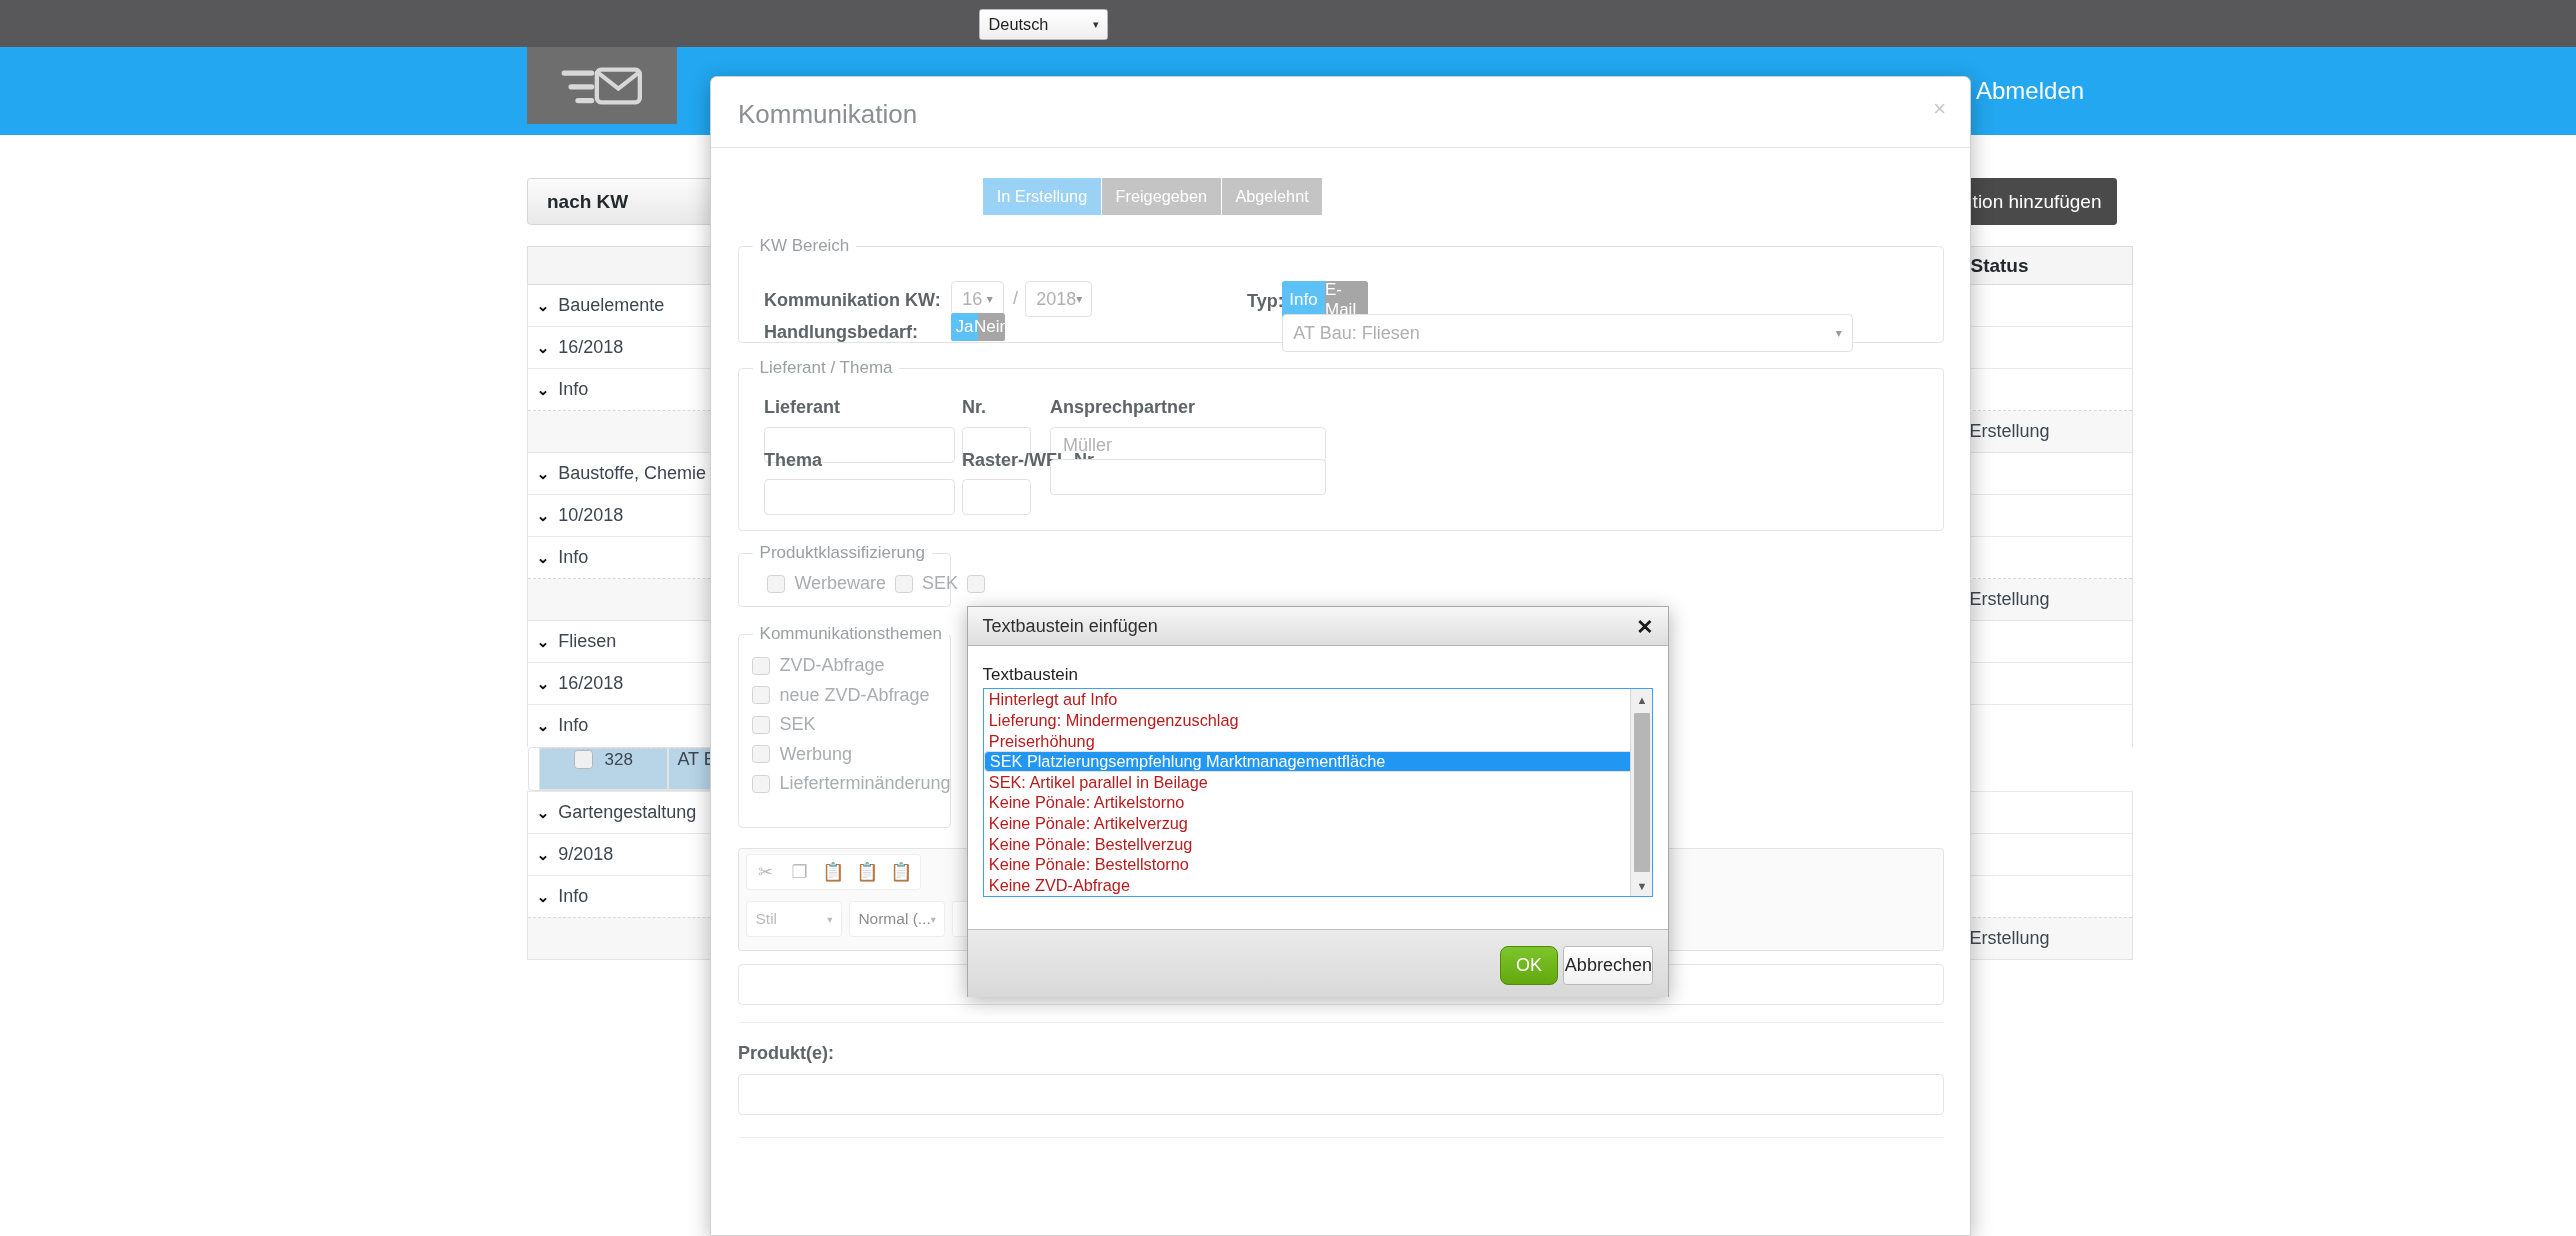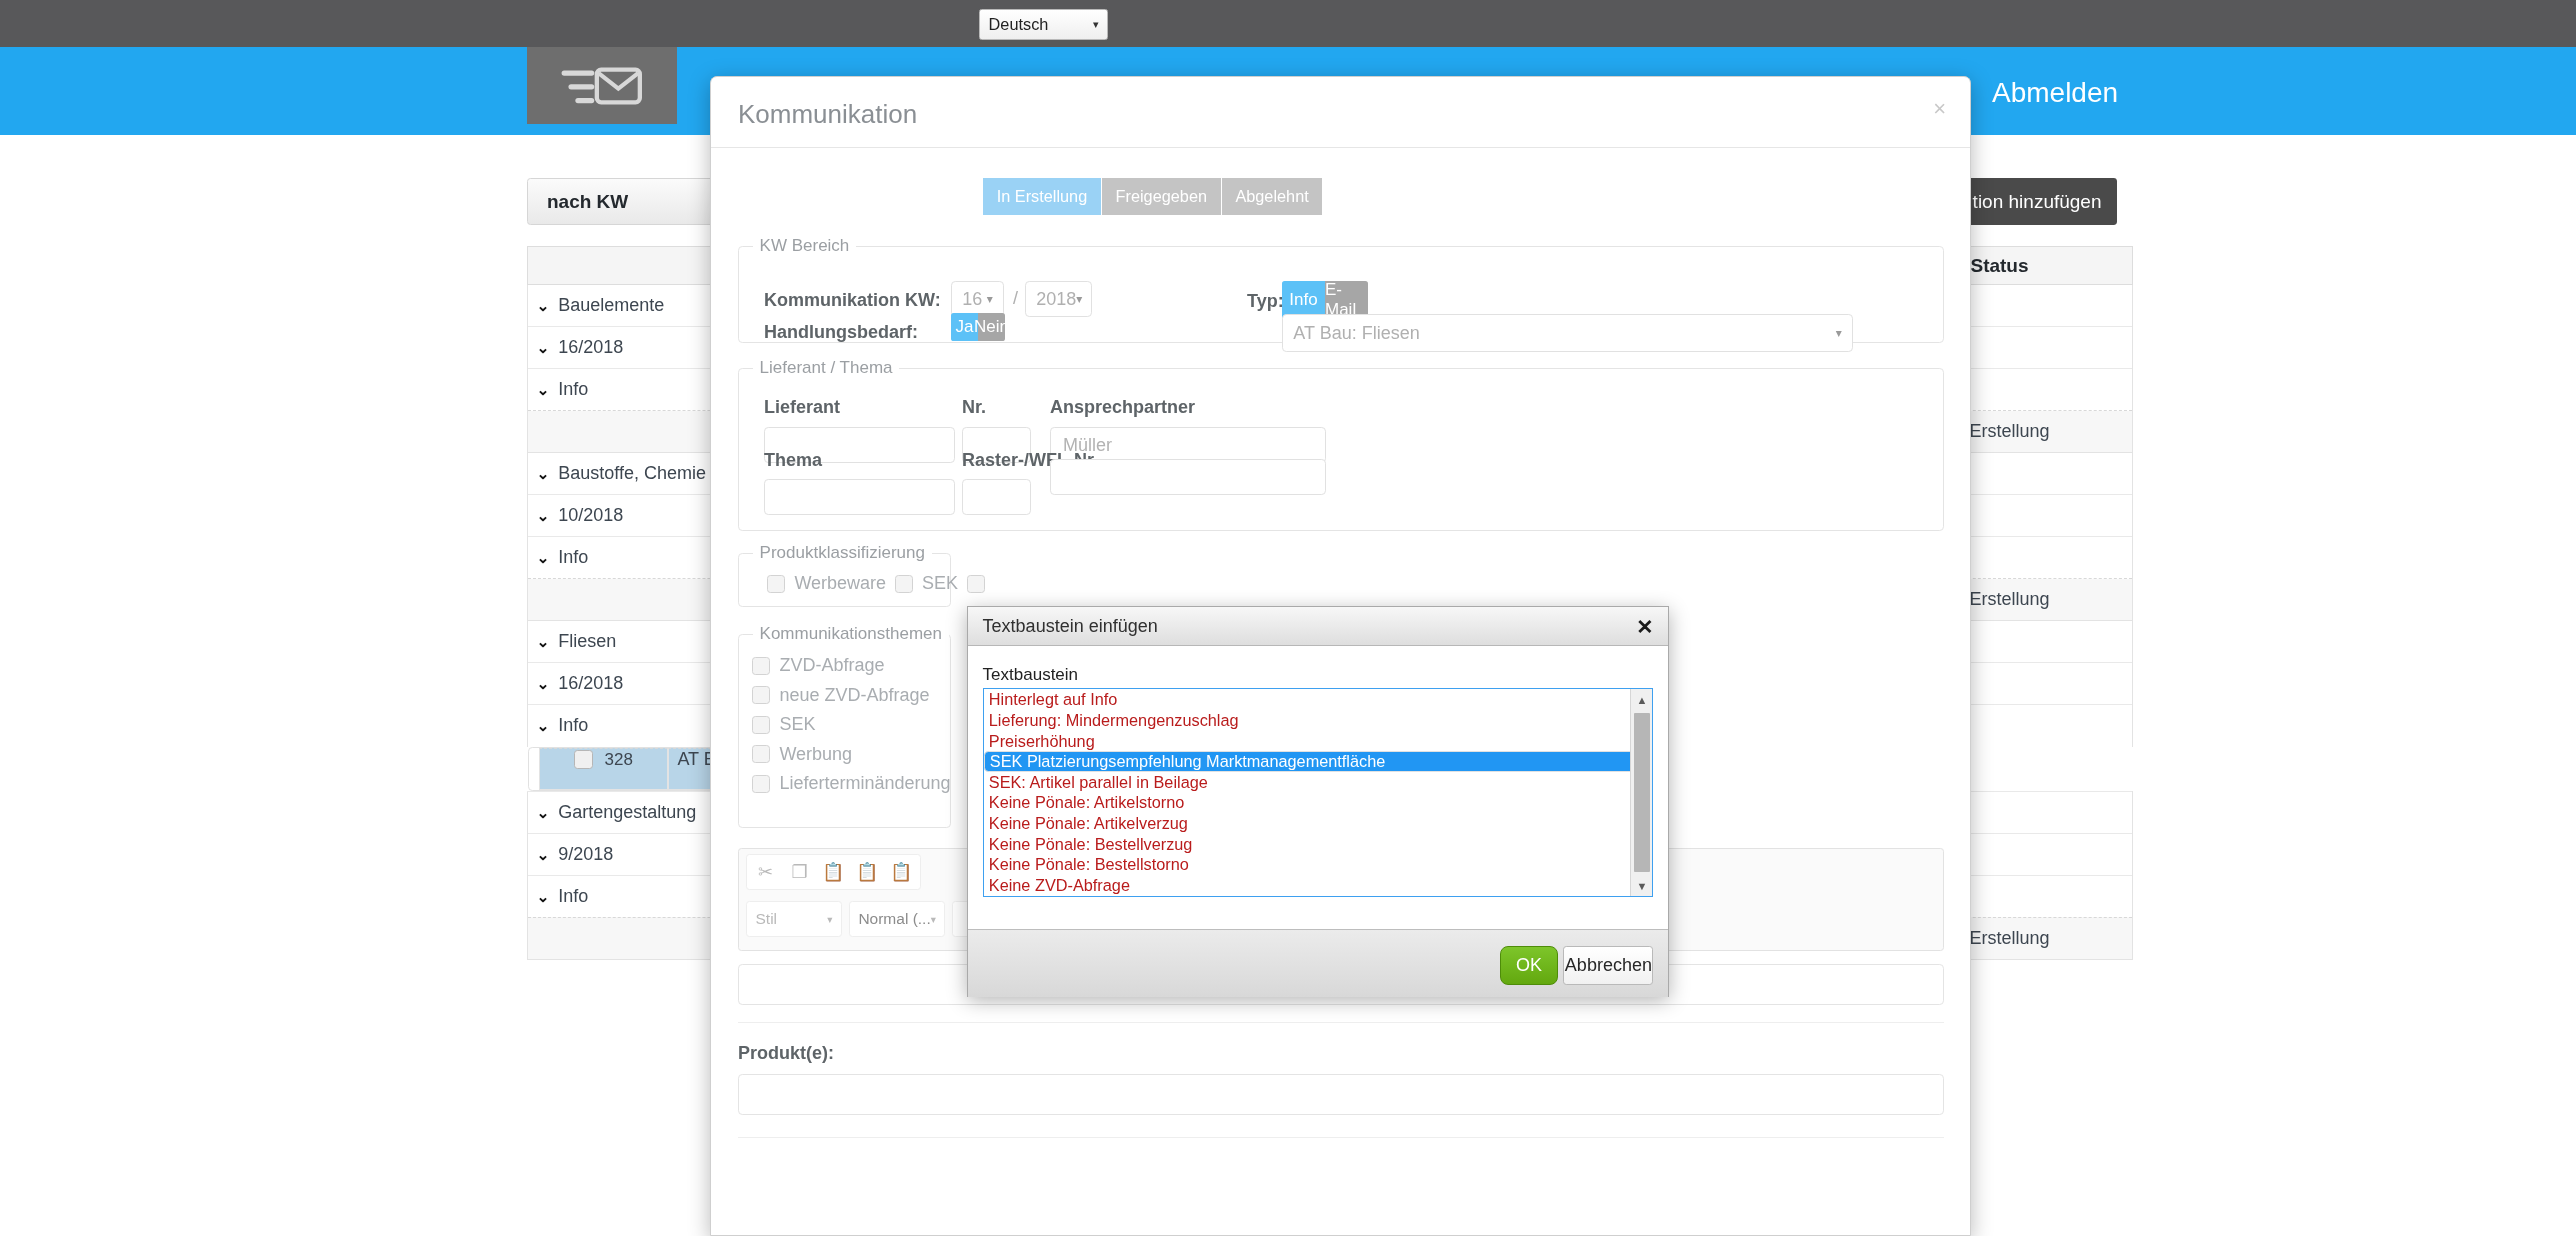--- a/index.html
+++ b/index.html
@@ -36,22 +36,22 @@
     background: #22a7f0;
   }
   .logo {
     position: absolute; left: 527px; top: 47px;
     width: 150px; height: 77px;
     background: #6e6e6e;
     display: flex; align-items: center; justify-content: center;
   }
   .logout {
     position: absolute; left: 1949px; top: 77px;
-    display: flex; align-items: center; gap: 24px;
-    color: #ffffff; font-size: 28px;
+    display: flex; align-items: center; gap: 8px;
+    color: #ffffff; font-size: 24px;
   }
 
   
   .page {
     position: absolute; left: 0; top: 136px;
     width: 2576px; height: 1101px;
     background: #ffffff;
   }
   .nach-kw {
     position: absolute; left: 527px; top: 42px;

